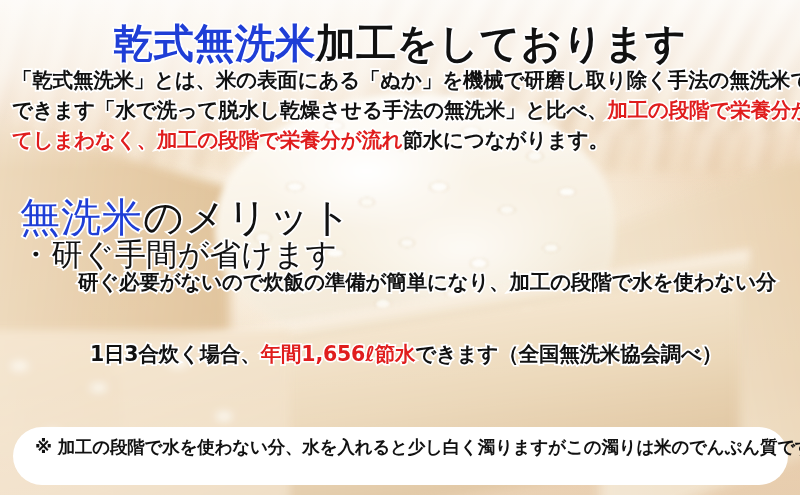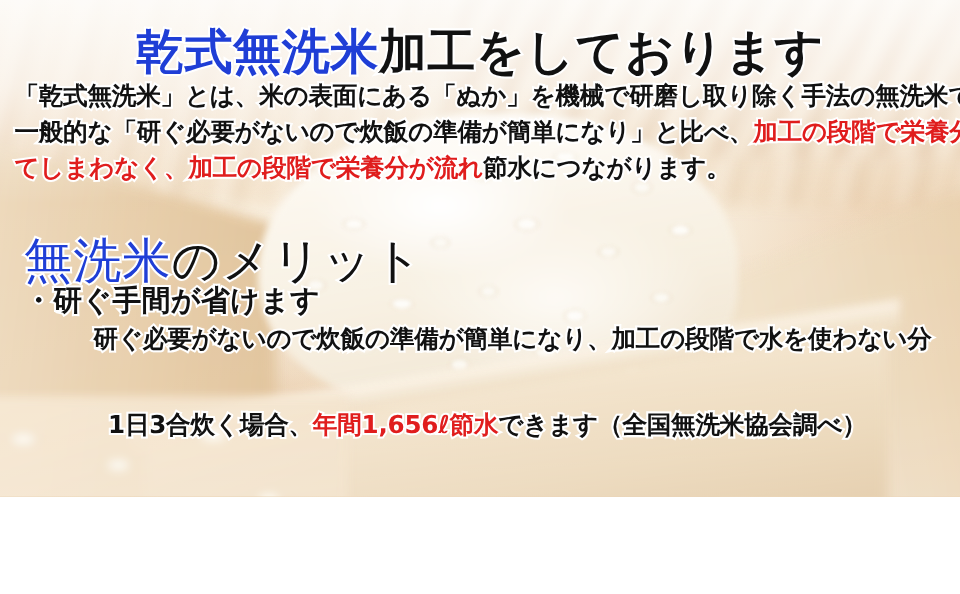--- a/index.html
+++ b/index.html
@@ -3,21 +3,21 @@
 <meta charset="utf-8">
 <style>
   html, body {
     margin: 0;
     padding: 0;
     background: #ffffff;
   }
   #poster {
     position: relative;
     width: 800px;
-    height: 414px;
+    height: 495px;
     overflow: hidden;
     font-family: "DejaVu Sans", "Liberation Sans", sans-serif;
     background: #f3e2cf;
   }
 
   
   .bg-layer {
     position: absolute;
     inset: 0;
     overflow: hidden;
@@ -217,22 +217,22 @@
   
   #merit-heading {
     left: 20px; top: 190px;
     font-size: 40px;
     font-weight: 400;
     letter-spacing: 1px;
   }
 
   
   .bullet {
-    font-size: 24px;
-    font-weight: 700;
+    font-size: 31px;
+    font-weight: 400;
     letter-spacing: 0.4px;
   }
   .sub {
     font-size: 20.5px;
     font-weight: 700;
     letter-spacing: -0.2px;
   }
   #b1 { left: 20px; top: 234px; }
   #b1s1 { left: 78px; top: 268px; }
   #b2 { left: 20px; top: 308px; }
@@ -281,21 +281,21 @@
   <div class="content">
 
     <div class="t" id="title-line">
       <span class="ol-blue">乾式無洗米</span><span class="ol-black">加工をしております</span>
     </div>
 
     <div class="t lead" id="lead-1">
       <span class="ol-black">「乾式無洗米」とは、米の表面にある「ぬか」を機械で研磨し取り除く手法の無洗米です。</span>
     </div>
     <div class="t lead" id="lead-2">
-      <span class="ol-black">一般的な「研ぐ必要がないので炊飯の準備が簡単になり」と比べ、</span><span class="ol-red">加工の段階で栄養分が流れ</span>
+      <span class="ol-black">できます「水で洗って脱水し乾燥させる手法の無洗米」と比べ、</span><span class="ol-red">加工の段階で栄養分が流れ</span>
     </div>
     <div class="t lead" id="lead-3">
       <span class="ol-red">てしまわなく、加工の段階で栄養分が流れ</span><span class="ol-black">節水につながります。</span>
     </div>
 
     <div class="t" id="merit-heading">
       <span class="ol-blue">無洗米</span><span class="ol-black">のメリット</span>
     </div>
 
     <div class="t bullet ol-black" id="b1">・研ぐ手間が省けます</div>

